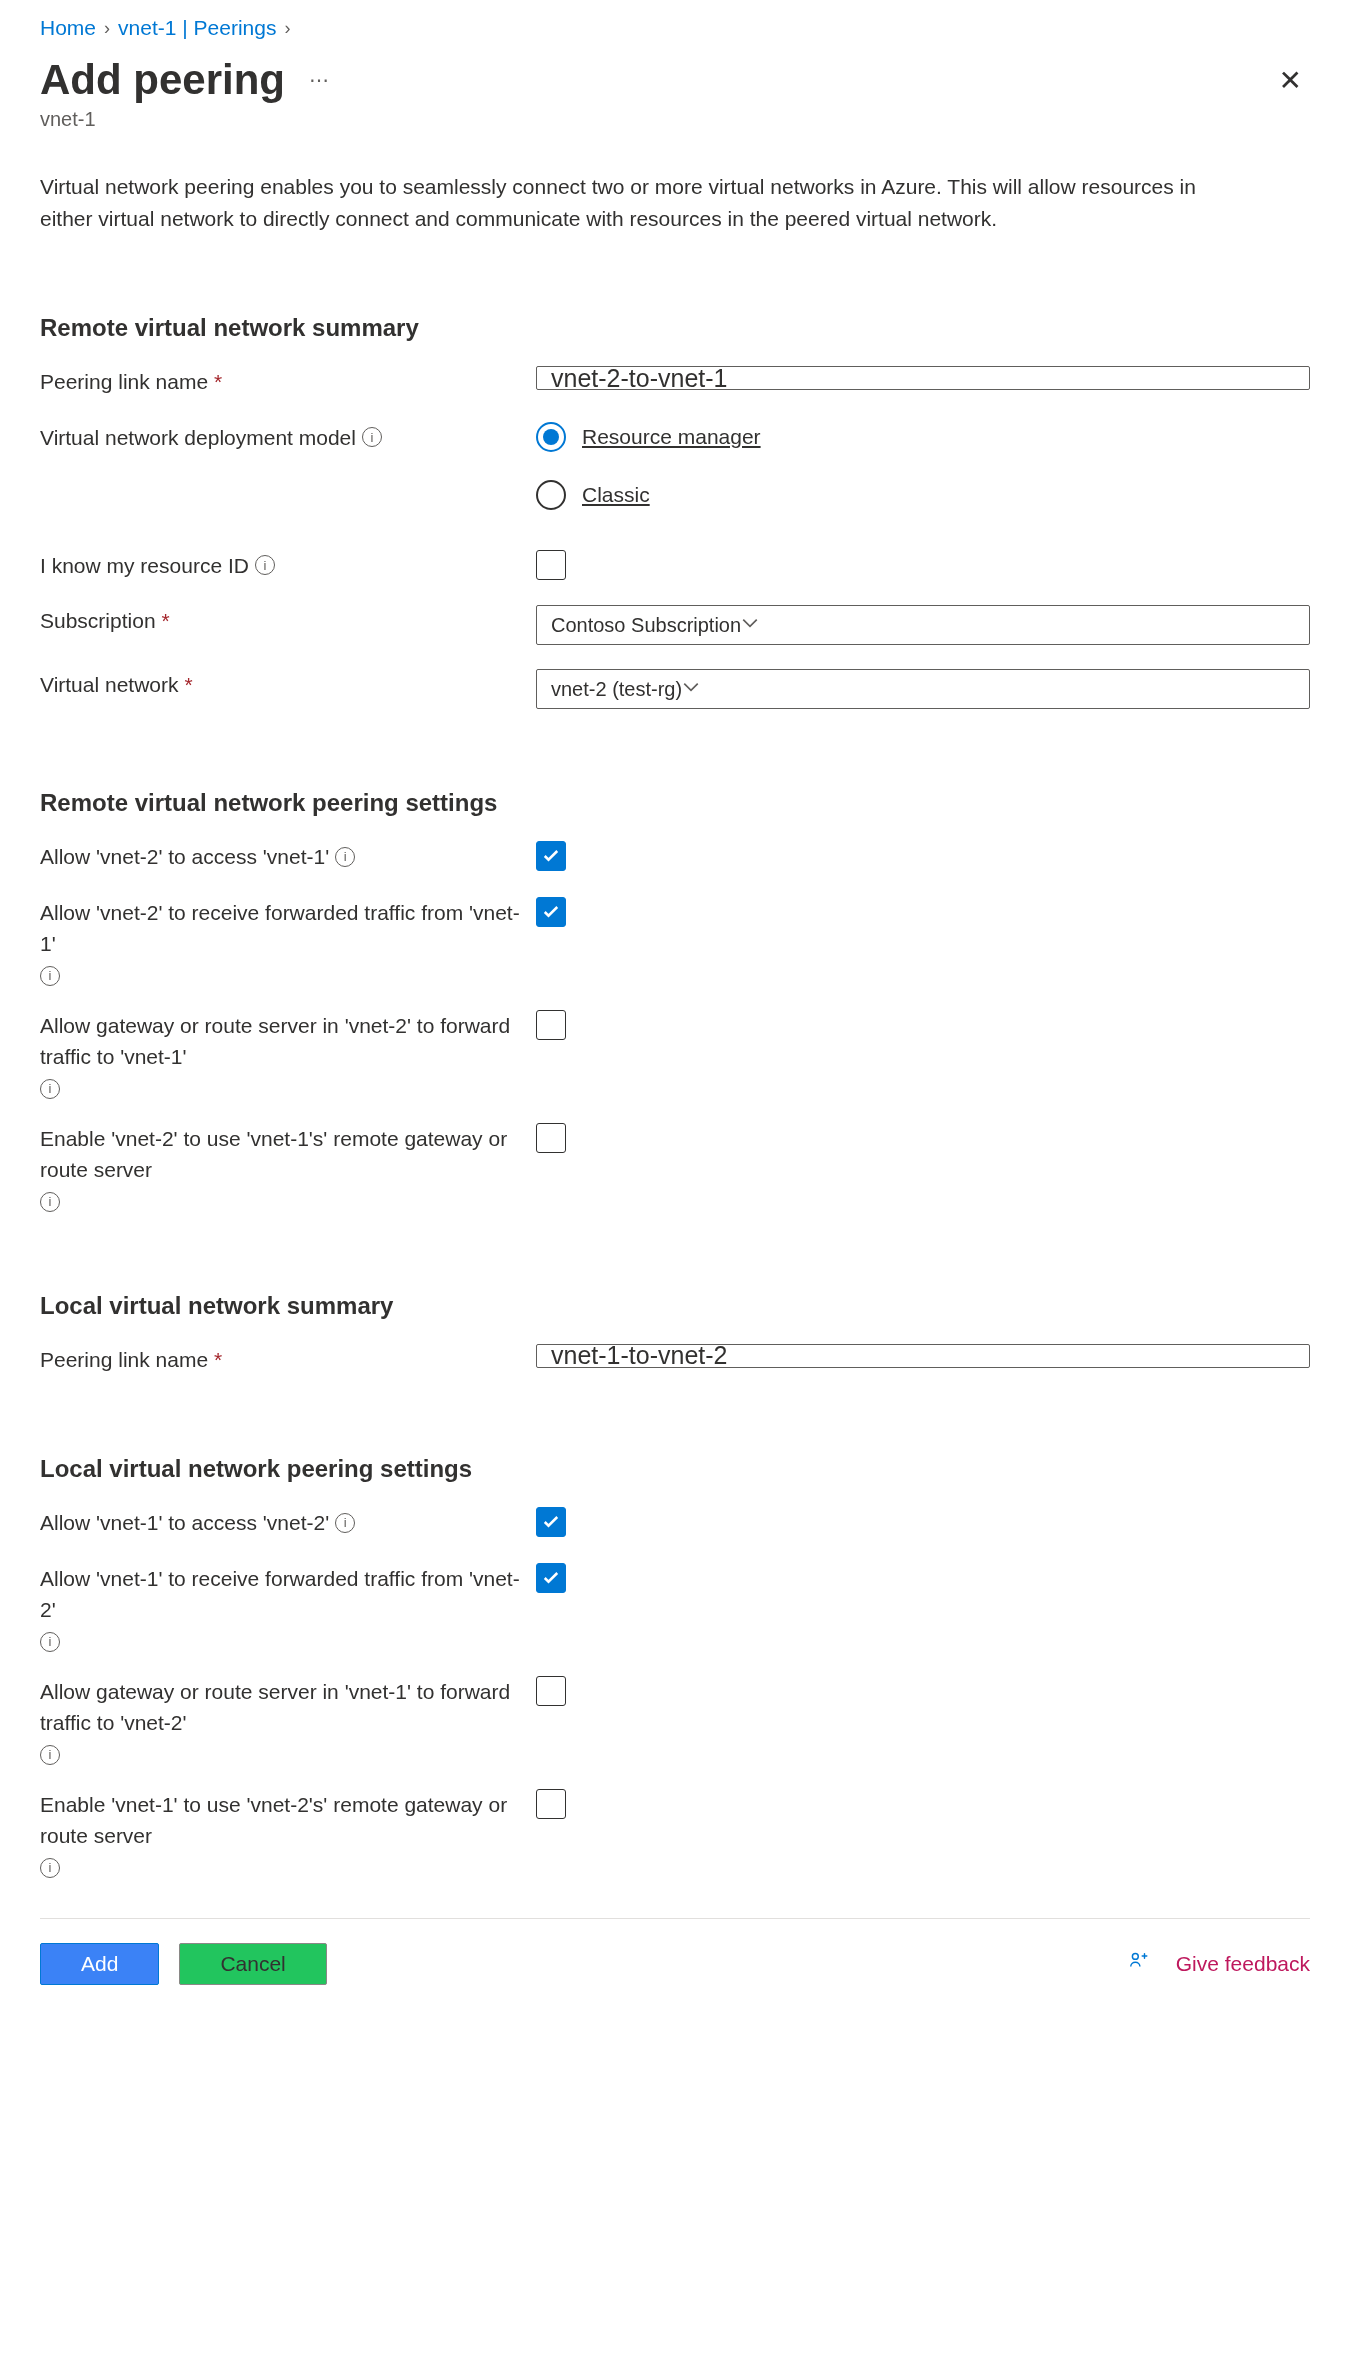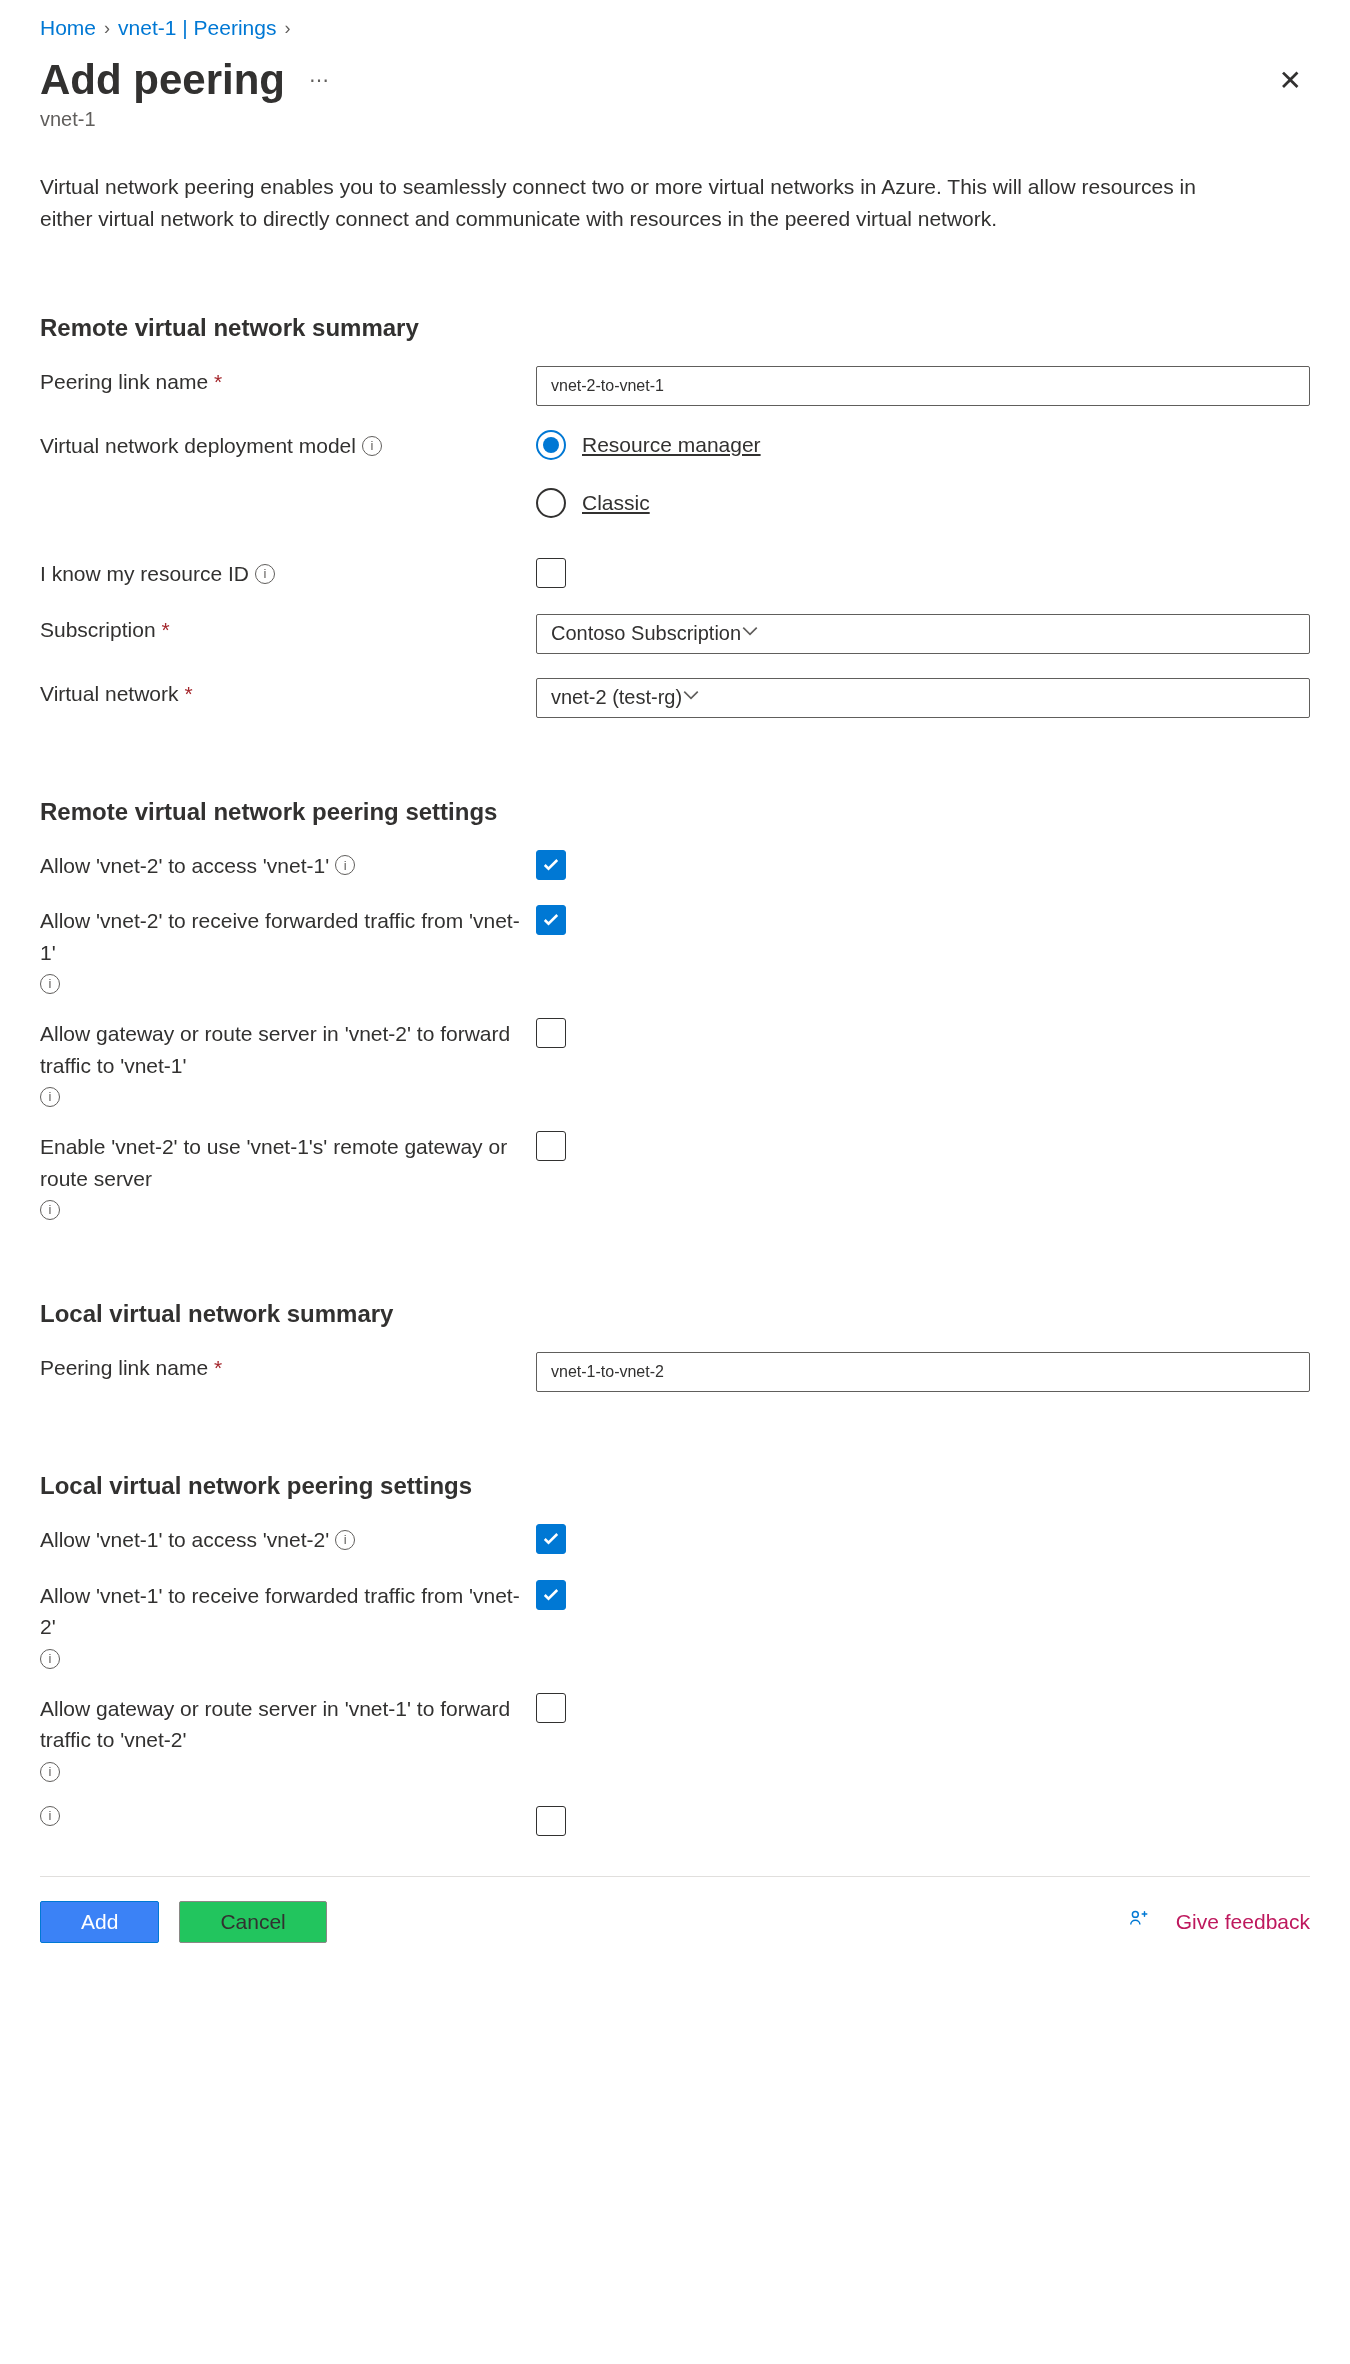--- a/index.html
+++ b/index.html
@@ -81,24 +81,24 @@
       border-radius: 50%;
       font-size: 13px;
       color: #605e5c;
       cursor: pointer;
       font-style: normal;
       flex-shrink: 0;
     }
     .form-control { flex: 1; }
     .text-input {
       width: 100%;
-      height: 40px;
+      height: 24px;
       border: 1px solid #605e5c;
       padding: 0 14px;
-      font-size: 16px;
+      font-size: 25px;
       color: #323130;
       font-family: inherit;
       border-radius: 2px;
     }
     .select {
       width: 100%;
       height: 40px;
       border: 1px solid #605e5c;
       padding: 0 14px;
       font-size: 20px;
@@ -361,20 +361,21 @@
     <span>Allow gateway or route server in 'vnet-1' to forward traffic to 'vnet-2'</span>
     <span class="info-icon">i</span>
   </div>
   <div class="form-control">
     <div class="checkbox"></div>
   </div>
 </div>
 
 <div class="form-row">
   <div class="form-label">
+    <span>Enable 'vnet-1' to use 'vnet-2's' remote gateway or route server</span>
     <span class="info-icon">i</span>
   </div>
   <div class="form-control">
     <div class="checkbox"></div>
   </div>
 </div>
 
 <div class="footer">
   <button class="btn btn-primary">Add</button>
   <button class="btn btn-secondary">Cancel</button>

